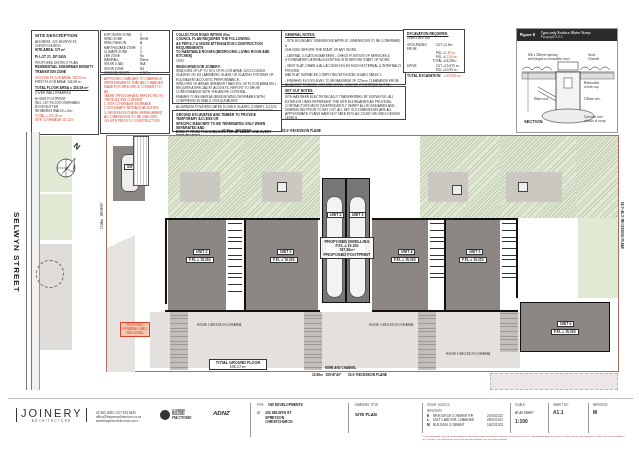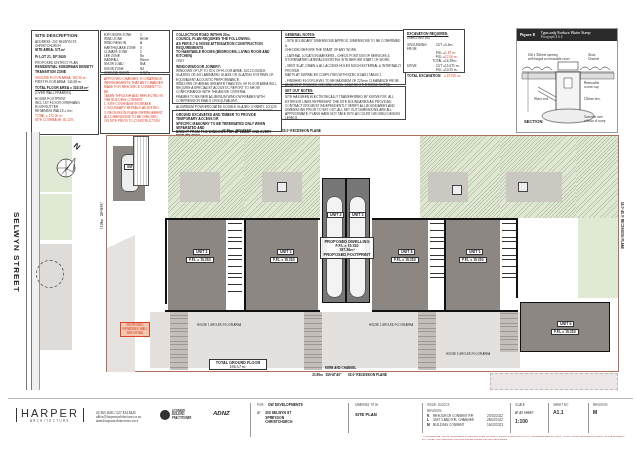--- a/index.html
+++ b/index.html
@@ -365,21 +365,21 @@
   </div>
   <div class="abs" style="left:325px;top:234px;font-size:3px;font-weight:bold;">KERB AND CHANNEL</div>
 
   <div class="abs" style="left:490px;top:241px;width:128px;height:17px;background:#ece6e6;border:0.6px dashed #bbb;"></div>
 </div>
 
 <div class="abs" style="left:8px;top:398px;width:625px;height:42px;border-top:1px solid #bbb;">
   <div class="abs" style="left:8px;top:8px;display:flex;align-items:center;gap:4px;">
     <span style="display:inline-block;width:1px;height:14px;background:#333;"></span>
     <span style="text-align:center;">
-      <span style="display:block;font-size:11px;letter-spacing:2px;color:#333;">HARPER</span>
+      <span style="display:block;font-size:11px;letter-spacing:2px;color:#333;">JOINERY</span>
       <span style="display:block;font-size:2.8px;letter-spacing:1.5px;color:#555;">ARCHITECTURE</span>
     </span>
     <span style="display:inline-block;width:1px;height:14px;background:#333;"></span>
   </div>
   <div class="abs" style="left:88px;top:12px;">
     <div class="tiny">03 365 4081 / 027 334 8445</div>
     <div class="tiny">office@harperarchitecture.co.nz</div>
     <div class="tiny">www.harperarchitecture.co.nz</div>
   </div>
   <div class="abs" style="left:152px;top:11px;display:flex;align-items:center;gap:2px;">

